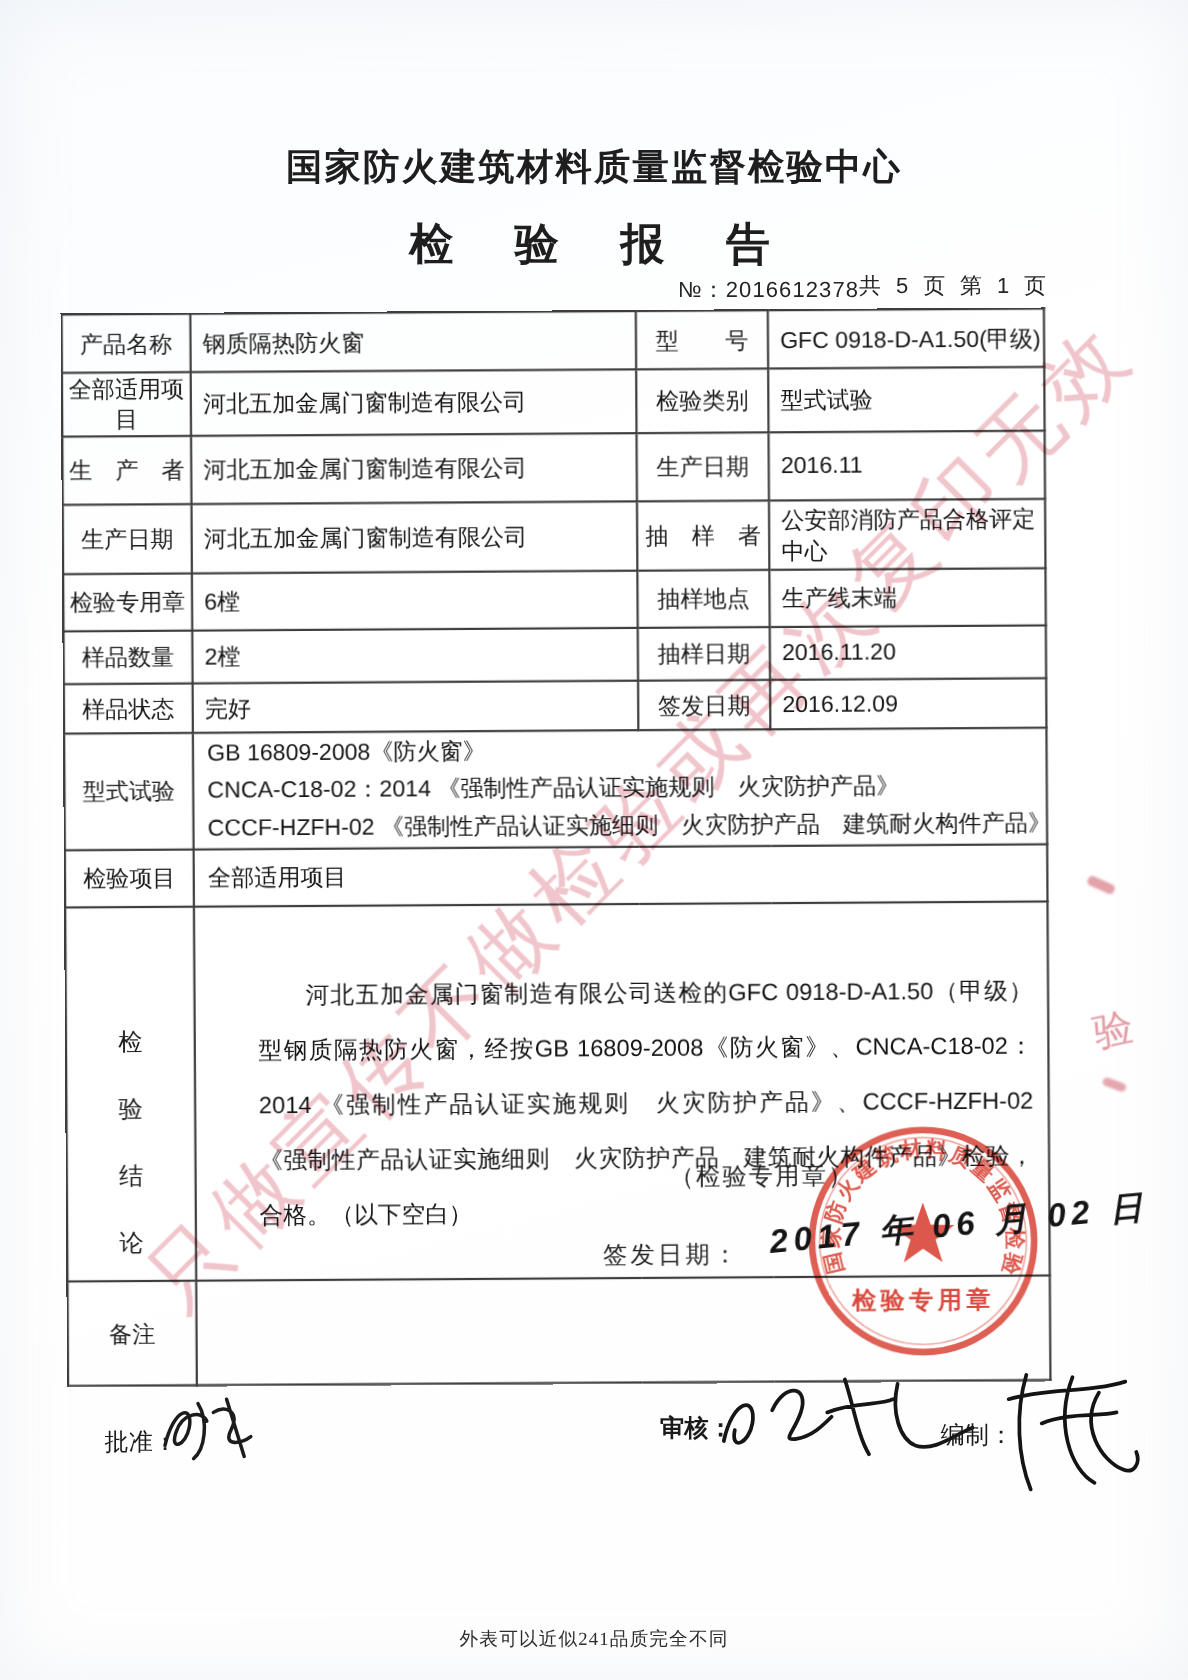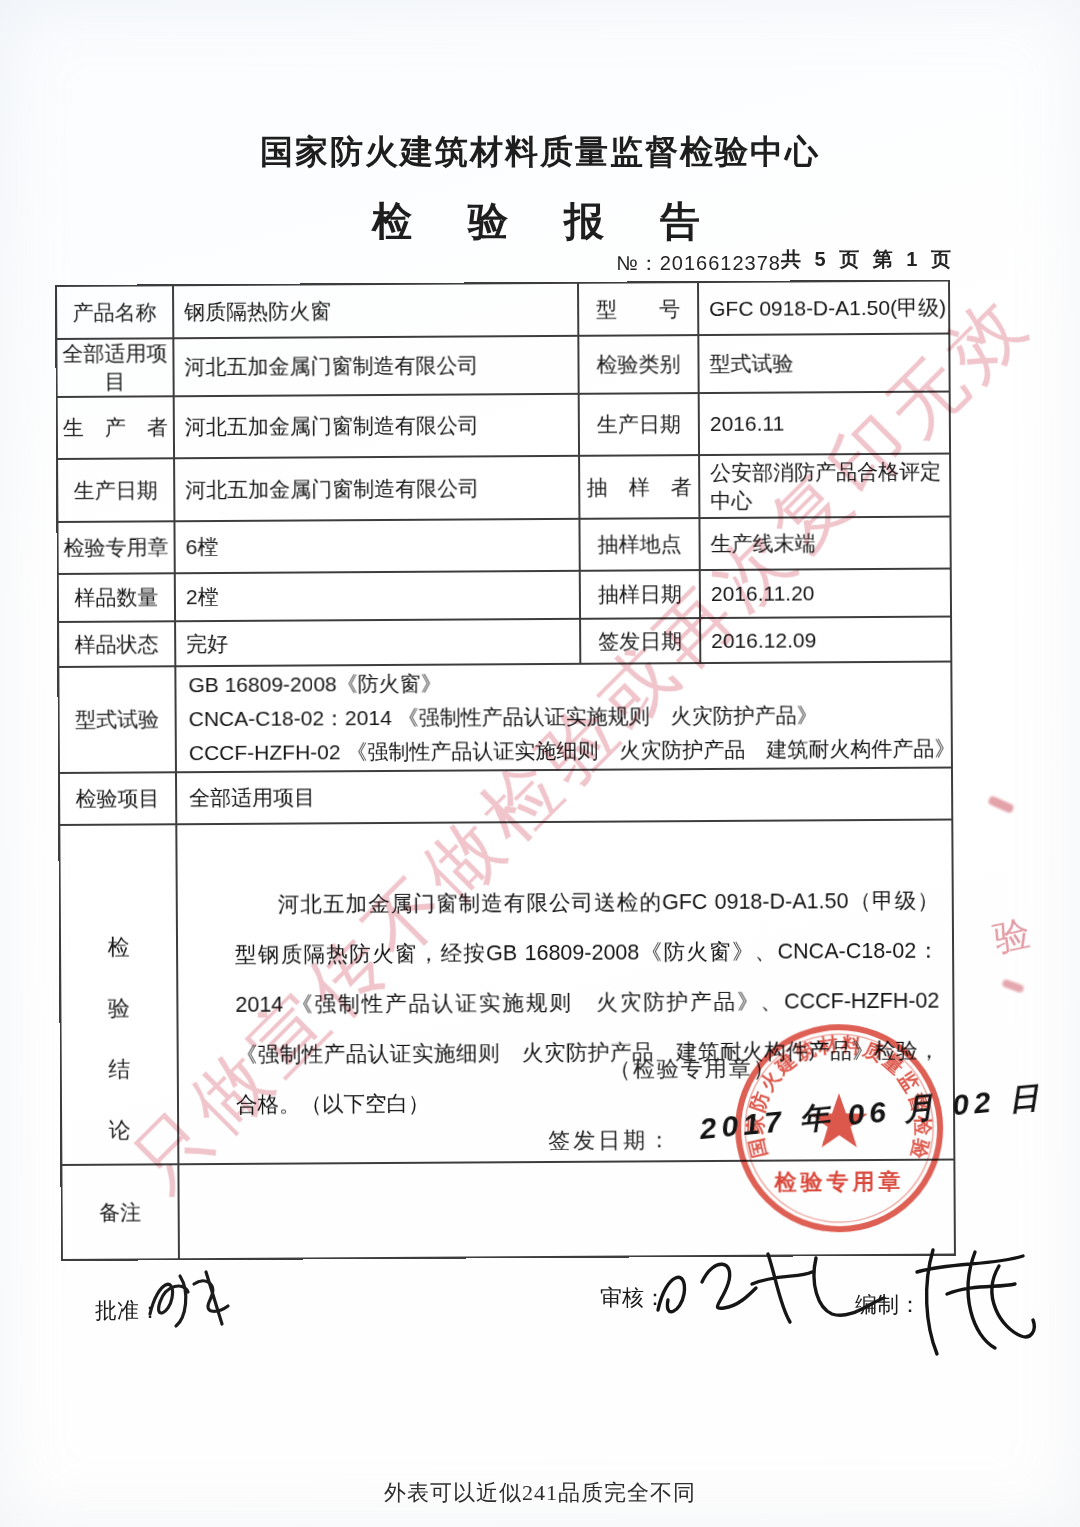--- a/index.html
+++ b/index.html
@@ -14,21 +14,21 @@
     box-shadow:inset 0 0 70px rgba(175,188,205,.16); }
 
   .org-title { position:absolute; top:130px; left:0; right:0; text-align:center;
     font-size:33px; font-weight:700; letter-spacing:2px; color:#1e1e1e; }
   .report-title { position:absolute; top:194px; left:0; right:0; text-align:center;
     font-size:40px; font-weight:700; letter-spacing:8px; color:#1e1e1e; }
 
   .meta { position:absolute; top:246px; left:57px; width:898px;
     display:flex; justify-content:flex-end; align-items:flex-end; }
   .meta .no { font-size:20px; letter-spacing:1px; }
-  .meta .pageinfo { font-size:20px; font-weight:700; letter-spacing:4px; padding-bottom:4px; }
+  .meta .pageinfo { font-size:20px; font-weight:400; letter-spacing:4px; padding-bottom:4px; }
 
   table.doc { position:absolute; top:285px; left:55px; width:893px;
     border-collapse:collapse; table-layout:fixed; font-size:21px;
     transform:rotate(-0.35deg); transform-origin:top left; z-index:2; }
   table.doc td { border:2px solid #3d3d3d; vertical-align:middle; }
   td.lab { text-align:center; padding:0 3px; color:#1c1c1c; }
   td.val { padding-left:10px; color:#161616; }
   td.wide { padding-left:12px; }
   .basis-line { line-height:34px; white-space:nowrap; }
 
@@ -42,21 +42,21 @@
   .hand-date { position:absolute; left:520px; top:272px; z-index:6;
     font-size:30px; font-style:italic; font-weight:600; letter-spacing:5px;
     color:#151515; transform:rotate(-5deg); white-space:nowrap; }
   .stamp { position:absolute; left:549px; top:196px; width:222px; height:222px;
     z-index:5; mix-blend-mode:multiply; opacity:.92; }
 
   .sig-label { position:absolute; font-size:22px; color:#1b1b1b; z-index:3; }
   .sig { position:absolute; z-index:3; }
 
   .footer-caption { position:absolute; top:1478px; left:0; right:0; text-align:center;
-    font-family:"Liberation Serif", serif; font-size:22px; letter-spacing:1px; color:#2d2d2d; }
+    font-family:"Liberation Serif", serif; font-size:17px; letter-spacing:1px; color:#2d2d2d; }
 
   .watermark { position:absolute; left:112px; top:1142px; z-index:4; pointer-events:none;
     transform:rotate(-45deg); transform-origin:0 0; white-space:nowrap;
     font-size:74px; letter-spacing:8px; font-weight:500;
     color:rgba(206,64,82,.30); mix-blend-mode:multiply; filter:blur(.4px); }
 
   .frag { position:absolute; z-index:4; mix-blend-mode:multiply; }
   .frag-dash-1 { left:988px; top:800px; width:26px; height:9px;
     background:rgba(196,48,66,.45); border-radius:4px; transform:rotate(24deg); filter:blur(1px); }
   .frag-char { left:994px; top:912px; font-size:36px; color:rgba(196,48,66,.48);
@@ -172,21 +172,21 @@
       <td class="val" colspan="3"></td>
     </tr>
   </tbody>
     </table>
 
   <div class="sig-label" style="left:95px; top:1296px;">批准：</div>
   <svg class="sig" style="left:136px; top:1262px;" width="110" height="80" viewBox="0 0 110 80">
     <path d="M14,52 C22,18 40,14 36,36 C33,52 18,58 24,40 C30,22 48,20 52,30 M44,14 C54,30 50,56 40,64 M58,22 C70,14 82,22 74,38 C66,54 84,50 92,44 M70,10 L86,62" stroke="#1c1c1c" stroke-width="3.2" fill="none" stroke-linecap="round"></path>
   </svg>
 
-  <div class="sig-label" style="left:600px; top:1283px;">审核：</div>
+  <div class="sig-label" style="left:600px; top:1283px;font-weight:bold;">审核：</div>
   <svg class="sig" style="left:640px; top:1238px;" width="250" height="110" viewBox="0 0 250 110">
     <path d="M18,72 C26,34 48,30 44,56 C41,74 24,82 28,62 M62,44 C74,18 96,22 88,46 C82,64 70,72 84,70 C98,68 108,58 116,50 M128,16 C136,40 140,68 150,84 M112,46 C136,36 160,40 172,34 M176,20 C170,46 178,70 192,76 C210,82 228,66 244,60" stroke="#161616" stroke-width="3.4" fill="none" stroke-linecap="round"></path>
   </svg>
 
   <div class="sig-label" style="left:855px; top:1290px;">编制：</div>
   <svg class="sig" style="left:895px; top:1232px;" width="150" height="135" viewBox="0 0 150 135">
     <path d="M38,18 C28,52 30,92 42,122 M22,40 C56,30 96,34 128,24 M52,62 C76,52 104,56 120,52 M80,20 C64,62 78,104 100,116 M104,34 C86,64 106,96 126,104 C136,108 142,98 138,88" stroke="#141414" stroke-width="3.4" fill="none" stroke-linecap="round"></path>
   </svg>
 
   <div class="frag frag-dash-1"></div>

